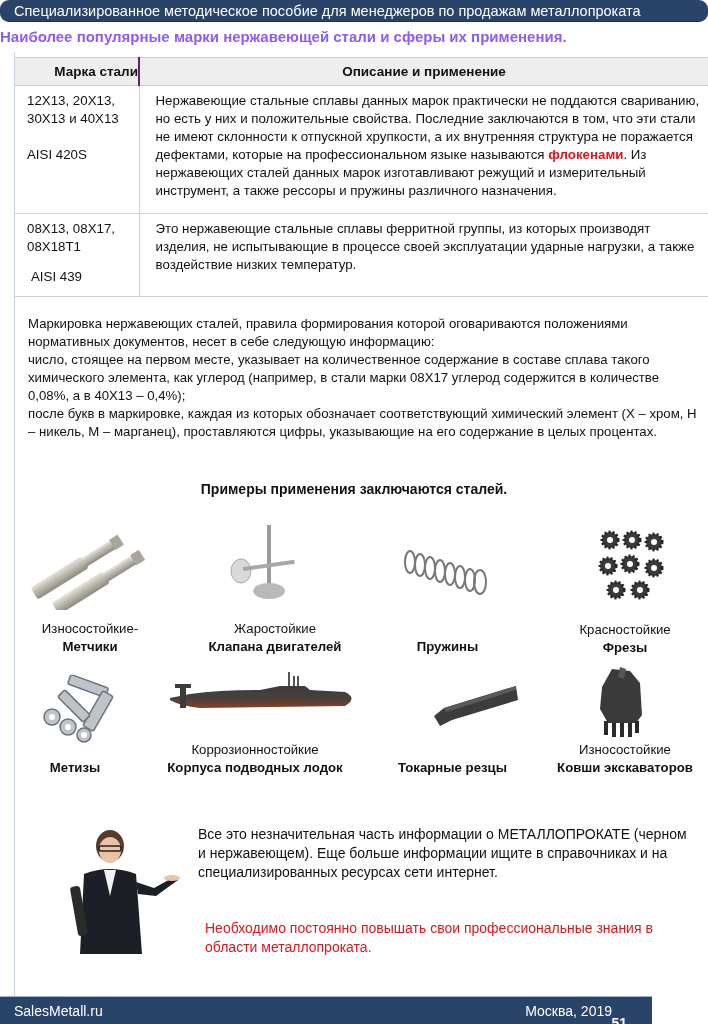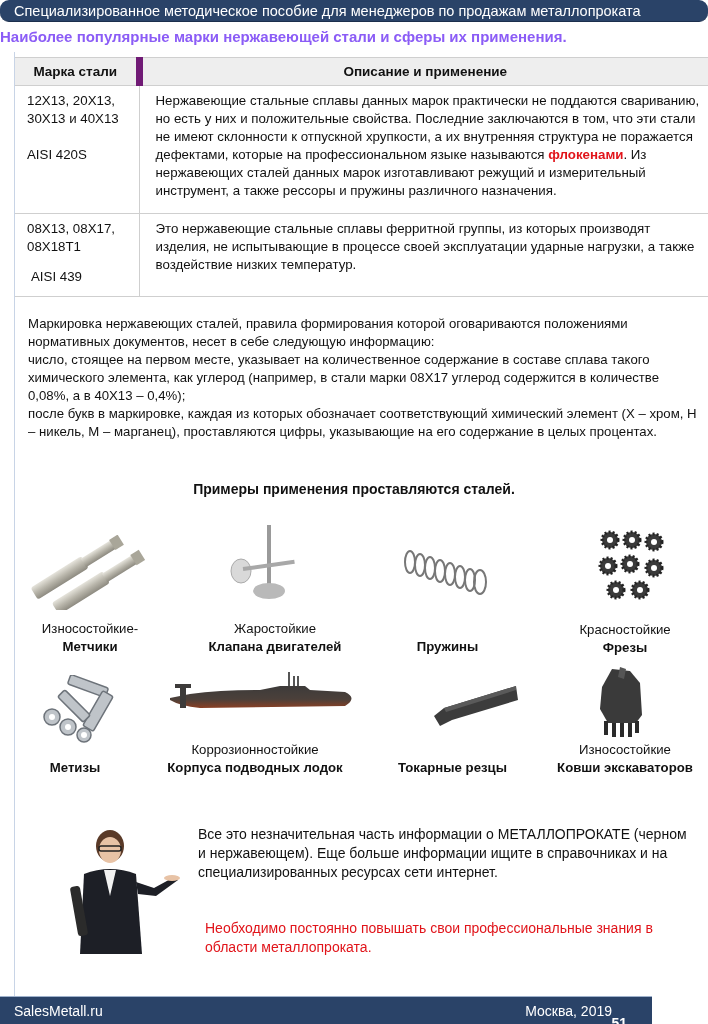--- a/index.html
+++ b/index.html
@@ -8,21 +8,21 @@
 
   .top-bar { position: absolute; left: 0; top: 0; width: 708px; height: 22px; background: #2a4368;
              color: #ffffff; font-size: 14.5px; line-height: 22px; padding-left: 14px; white-space: nowrap; overflow: hidden;
              border-bottom: 1px solid #1c2f4d; border-radius: 9px; }
   .left-rule { position: absolute; left: 14px; top: 52px; width: 1px; height: 948px; background: #c8d4e6; }
 
   .page-title { position: absolute; left: 0; top: 28px; width: 708px; text-align: left; font-weight: bold; font-size: 15px; color: #8b5cf6; }
 
   .steel-table { position: absolute; left: 15px; top: 57px; width: 693px; border-collapse: collapse; font-size: 13.3px; }
   .steel-table th { background: #eeeeee; font-weight: bold; height: 28px; border-top: 1px solid #cfcfcf; border-bottom: 1px solid #cfcfcf; font-size: 13.5px; }
-  .steel-table th.c1 { width: 124px; border-right: 7px solid #701a75; text-align: center; }
+  .steel-table th.c1 { width: 124px; border-right: 2px solid #701a75; text-align: right; }
   .steel-table td { vertical-align: top; border-bottom: 1px solid #cfcfcf; line-height: 18px; padding-top: 6px; }
   .steel-table td.c1 { border-right: 1px solid #cfcfcf; padding-left: 12px; }
   .steel-table td.c2 { padding-left: 16px; padding-right: 6px; }
   .row1 td { height: 128px; }
   .row2 td { height: 83px; }
   .grade-line { display: block; }
   .spacer { display: block; height: 18px; }
   .aisi2 { padding-left: 4px; display: block; margin-top: 12px; }
   .hl-red { color: #e1141a; font-weight: bold; }
 
@@ -82,21 +82,21 @@
     </tr>
   </tbody>
 </table>
 
 <div class="marking-text">
   <p>Маркировка нержавеющих сталей, правила формирования которой оговариваются положениями нормативных документов, несет в себе следующую информацию:</p>
   <p>число, стоящее на первом месте, указывает на количественное содержание в составе сплава такого химического элемента, как углерод (например, в стали марки 08X17 углерод содержится в количестве 0,08%, а в 40X13 – 0,4%);</p>
   <p>после букв в маркировке, каждая из которых обозначает соответствующий химический элемент (X – хром, Н – никель, М – марганец), проставляются цифры, указывающие на его содержание в целых процентах.</p>
 </div>
 
-<div class="examples-title">Примеры применения проставляются сталей.</div>
+<div class="examples-title">Примеры применения заключаются сталей.</div>
 
 <svg class="pic" style="left:30px;top:535px" width="115" height="75">
   <defs>
       <linearGradient id="met" x1="0" y1="0" x2="0" y2="1">
         <stop offset="0" stop-color="#e6e4dc"></stop>
         <stop offset="0.5" stop-color="#b8b5aa"></stop>
         <stop offset="1" stop-color="#8d8a80"></stop>
       </linearGradient>
     </defs>
   <g transform="rotate(-32 55 40)">

